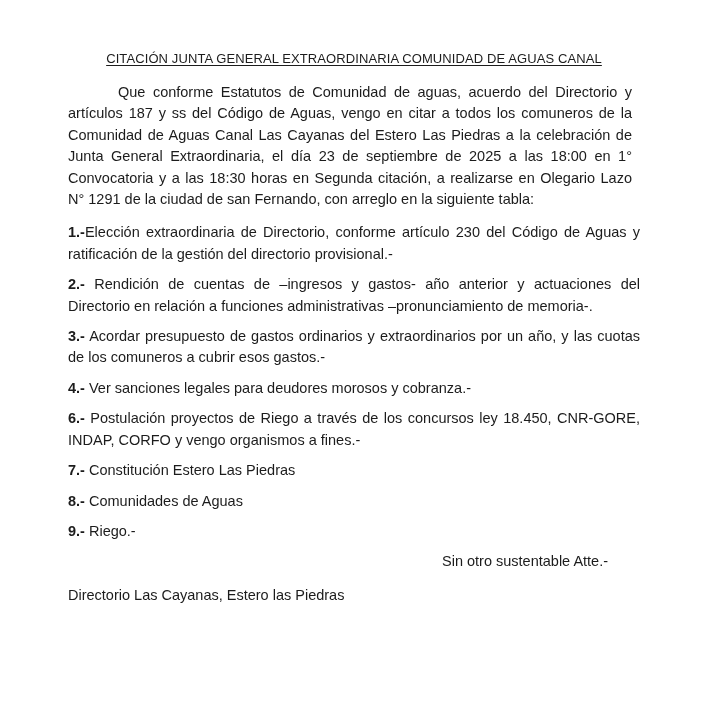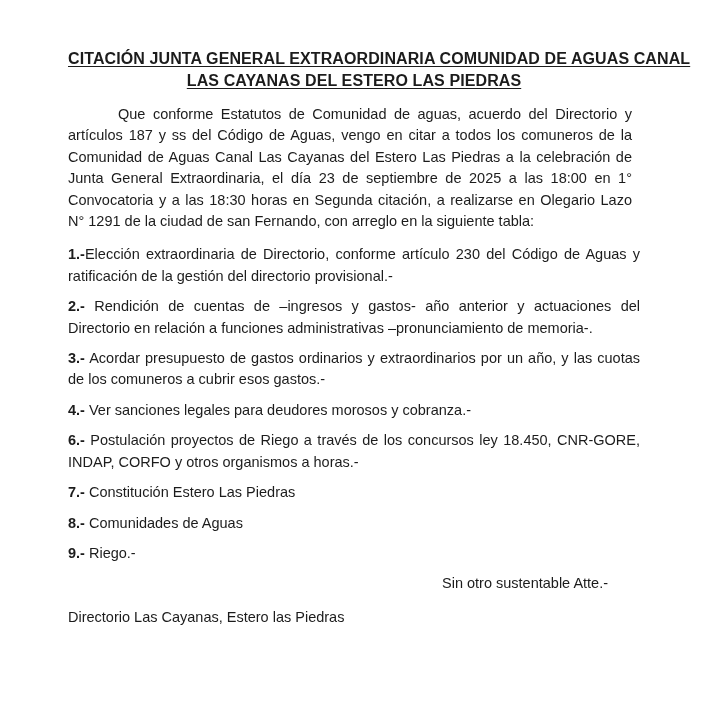--- a/index.html
+++ b/index.html
@@ -13,22 +13,22 @@
     height: 726px;
     background: #ffffff;
     padding: 48px 65px 0 68px;
     font-family: "Liberation Sans", sans-serif;
     font-size: 14.5px;
     line-height: 21.4px;
     color: #1c1c1c;
     overflow: hidden;
   }
   .doc-title {
-    font-weight: 700;
-    font-size: 16px;
+    font-weight: 400;
+    font-size: 13px;
     line-height: 22px;
     text-align: center;
     letter-spacing: 0.1px;
   }
   .title-line {
     text-decoration: underline;
     text-underline-offset: 2px;
     white-space: nowrap;
   }
   .intro {
@@ -54,31 +54,30 @@
     margin: 12px 0 8px 0;
   }
 </style>
 </head>
 <body>
 
 <div class="page">
 
   <div class="doc-title">
     <div class="title-line">CITACIÓN JUNTA GENERAL EXTRAORDINARIA COMUNIDAD DE AGUAS CANAL</div>
-    <div class="title-line">LAS CAYANAS DEL ESTERO LAS PIEDRAS</div>
   </div>
 
   <p class="intro">Que conforme Estatutos de Comunidad de aguas, acuerdo del Directorio y artículos 187 y ss del Código de Aguas, vengo en citar a todos los comuneros de la Comunidad de Aguas Canal Las Cayanas  del Estero Las Piedras a la celebración de Junta General Extraordinaria, el día 23 de septiembre de 2025 a las 18:00  en 1° Convocatoria y a las 18:30 horas en Segunda citación, a realizarse en Olegario Lazo N° 1291 de la ciudad de san Fernando, con arreglo en la siguiente tabla:</p>
 
   <div class="agenda">
     <p class="agenda-item"><span class="num">1.-</span><span>Elección extraordinaria de Directorio, conforme artículo 230 del Código de Aguas y ratificación de la gestión del directorio provisional.-</span></p>
     <p class="agenda-item"><span class="num">2.-</span><span> Rendición de cuentas de –ingresos y gastos- año anterior y actuaciones del Directorio en relación a funciones administrativas –pronunciamiento de memoria-.</span></p>
     <p class="agenda-item"><span class="num">3.-</span><span> Acordar presupuesto de gastos ordinarios y extraordinarios por un año, y las cuotas de los comuneros a cubrir esos gastos.-</span></p>
     <p class="agenda-item"><span class="num">4.-</span><span> Ver sanciones legales para deudores morosos y cobranza.-</span></p>
-    <p class="agenda-item"><span class="num">6.-</span><span> Postulación proyectos de Riego a través de los concursos ley 18.450, CNR-GORE, INDAP, CORFO y otros organismos a horas.-</span></p>
+    <p class="agenda-item"><span class="num">6.-</span><span> Postulación proyectos de Riego a través de los concursos ley 18.450, CNR-GORE, INDAP, CORFO y vengo organismos a fines.-</span></p>
     <p class="agenda-item"><span class="num">7.-</span><span> Constitución Estero Las Piedras</span></p>
     <p class="agenda-item"><span class="num">8.-</span><span> Comunidades de Aguas</span></p>
     <p class="agenda-item"><span class="num">9.-</span><span> Riego.-</span></p>
   </div>
 
   <p class="closing">Sin otro sustentable Atte.-</p>
 
   <p class="signature">Directorio Las Cayanas, Estero las Piedras</p>
 
 </div>

